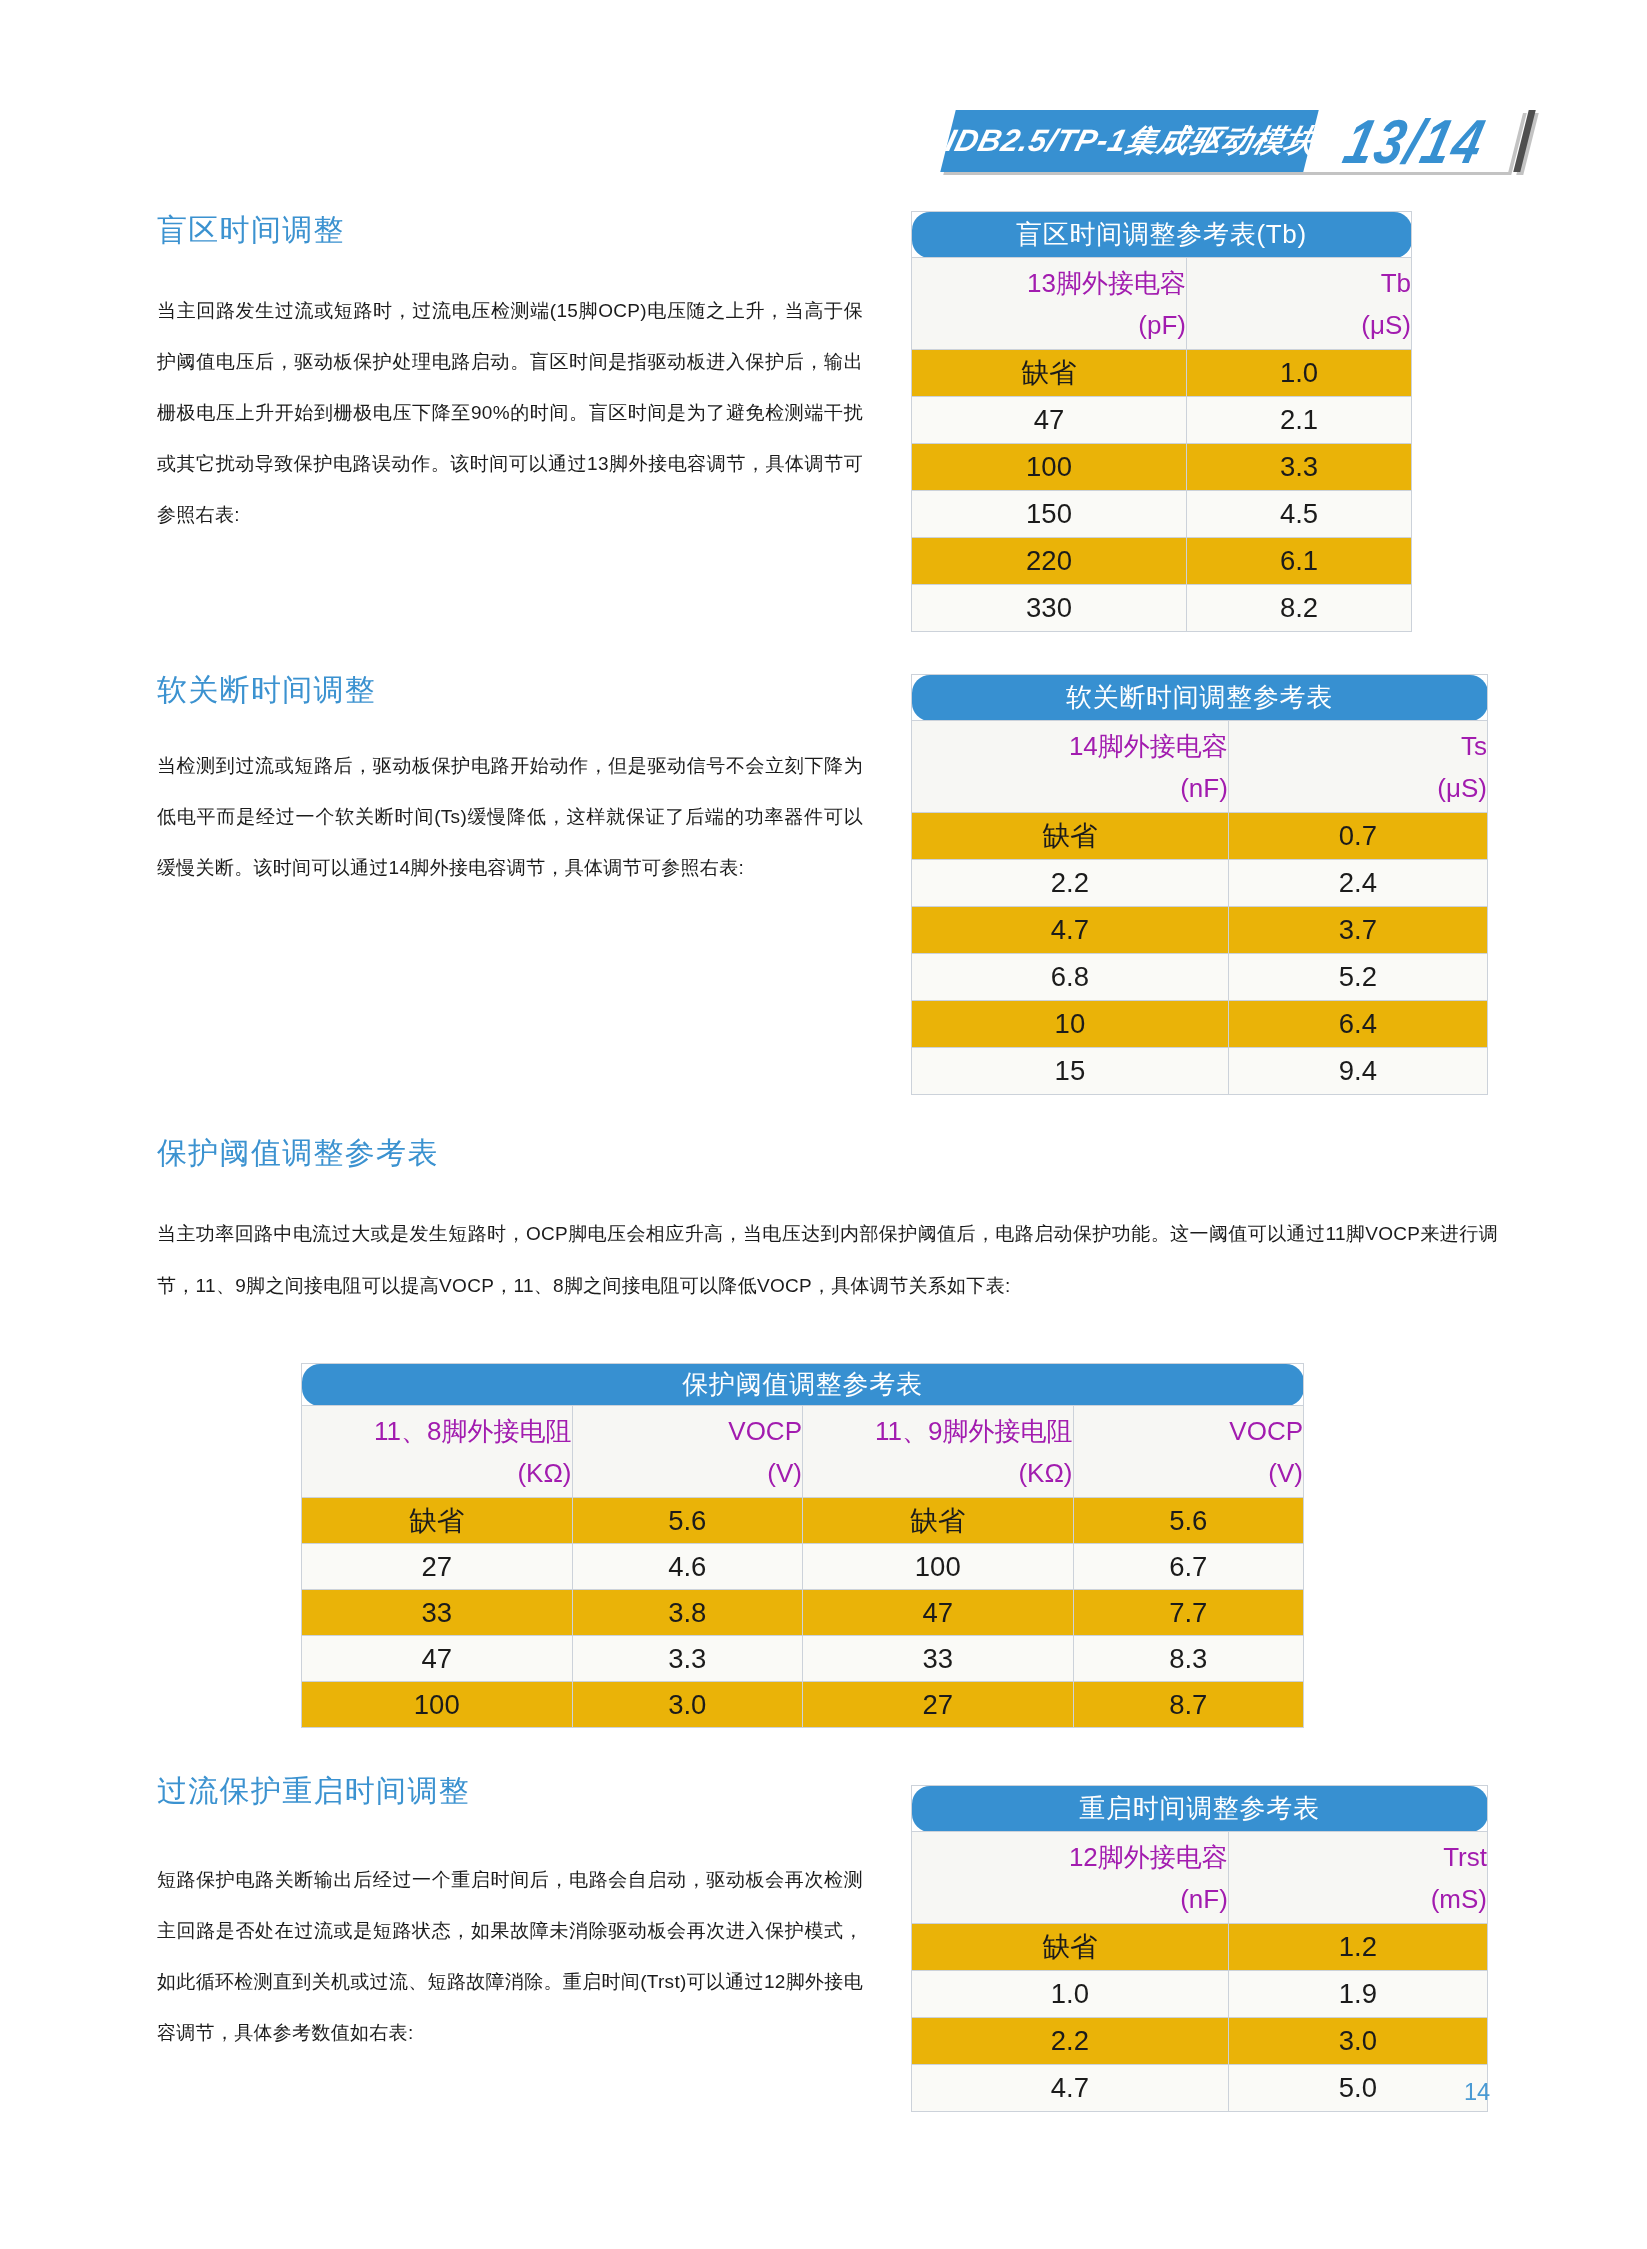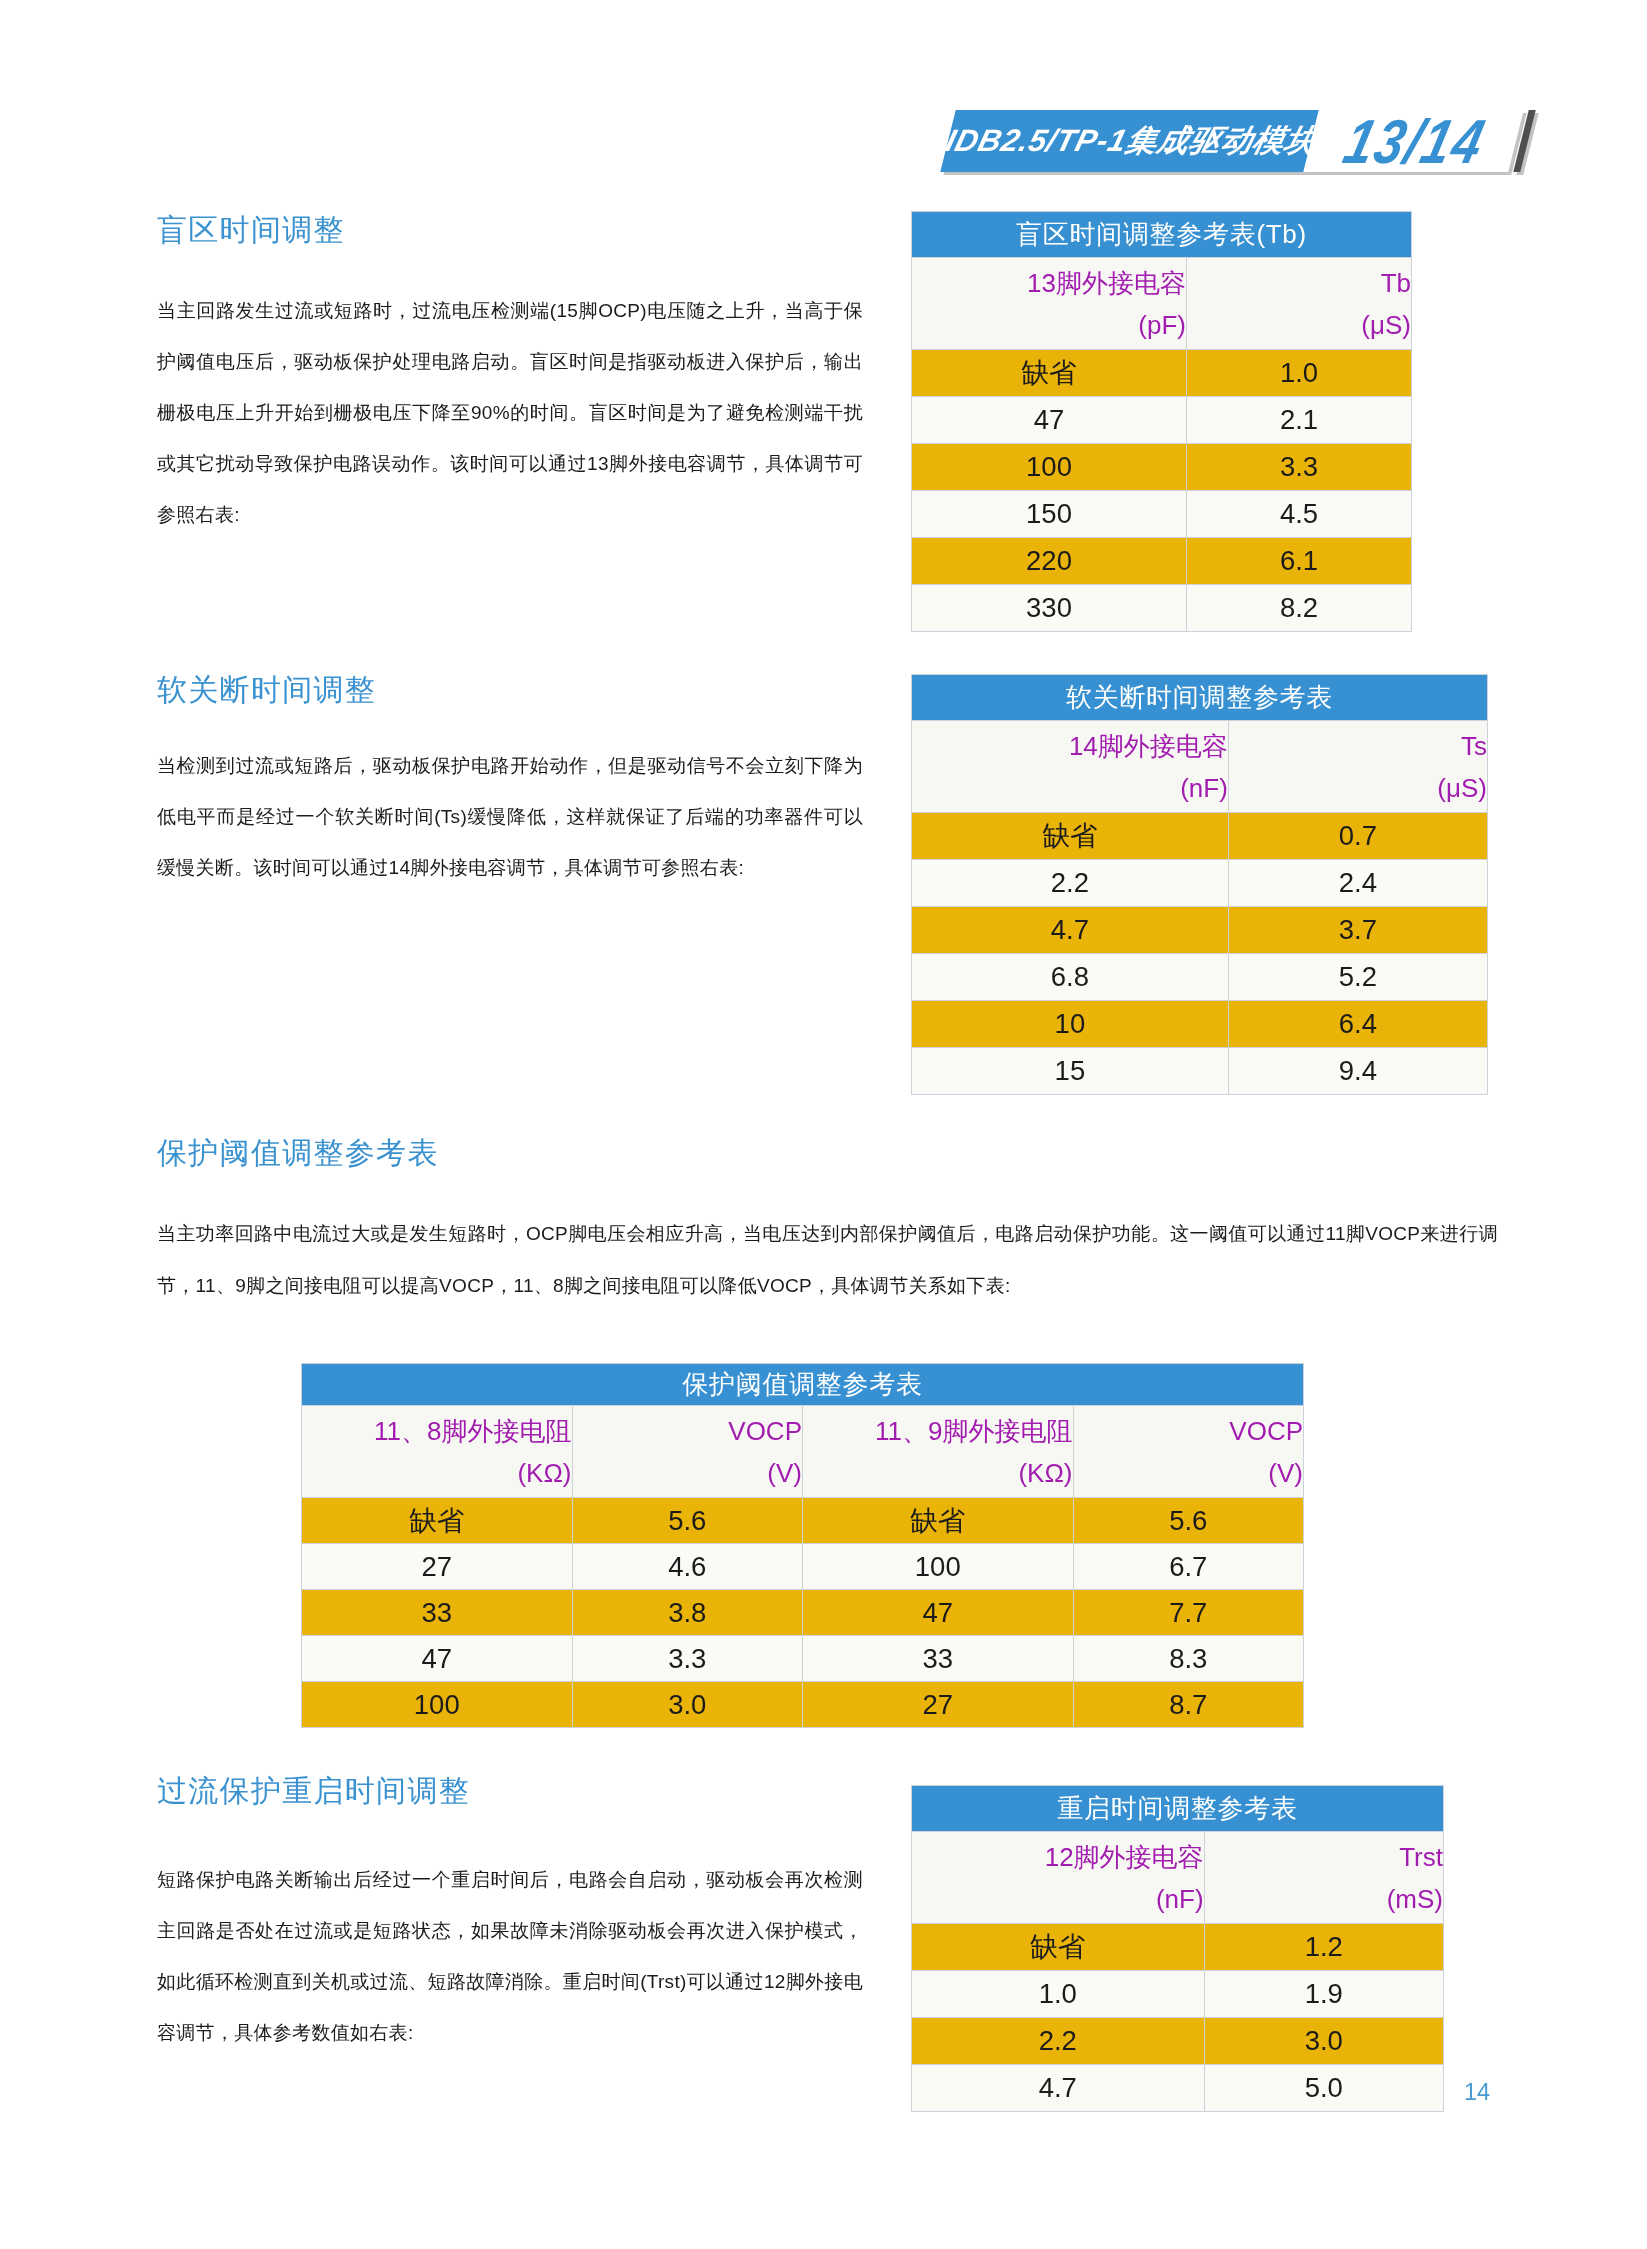--- a/index.html
+++ b/index.html
@@ -48,21 +48,21 @@
   table.reftable{
     position:absolute;border-collapse:collapse;table-layout:fixed;
     background:#ffffff;
   }
   table.reftable th,table.reftable td{
     border:1.3px solid #ccd2da;text-align:center;vertical-align:middle;
     padding:0;
   }
   tr.blue-row th{
     background:#3790d1;color:#ffffff;font-size:26px;font-weight:normal;
-    letter-spacing:0.7px;border-color:#ccd2da;
+    letter-spacing:0.7px;border-color:#ccd2da;border-radius:18px;
   }
   tr.colhead-row th{
     background:#f7f7f4;font-weight:normal;font-size:26px;color:#a21caf;text-align:right;
   }
   tr.colhead-row th div{line-height:42px;}
   tbody td{font-size:27.5px;color:#1b1b1b;}
   tr.rg td{background:#eab308;}
   tr.rw td{background:#fafaf7;}
   .t2col tr.blue-row{height:46px;}
   .t2col tr.colhead-row{height:92px;}
@@ -253,21 +253,21 @@
         <td>3.0</td>
         <td>27</td>
         <td>8.7</td>
     </tr>
   </tbody>
 </table>
 
 <div class="sec-title" style="left:157px;top:1774px">过流保护重启时间调整</div>
 <div class="para" style="left:157px;top:1854px;width:706px">短路保护电路关断输出后经过一个重启时间后，电路会自启动，驱动板会再次检测主回路是否处在过流或是短路状态，如果故障未消除驱动板会再次进入保护模式，如此循环检测直到关机或过流、短路故障消除。重启时间(Trst)可以通过12脚外接电容调节，具体参考数值如右表:</div>
 
-<table class="reftable t2col" style="left:911px;top:1785px;width:533px">
+<table class="reftable t2col" style="left:911px;top:1785px;width:577px">
   <colgroup>
       <col style="width:55%">
       <col style="width:45%">
     </colgroup>
   <thead>
     <tr class="blue-row">
       <th colspan="2">重启时间调整参考表</th>
     </tr>
     <tr class="colhead-row">
       <th>

